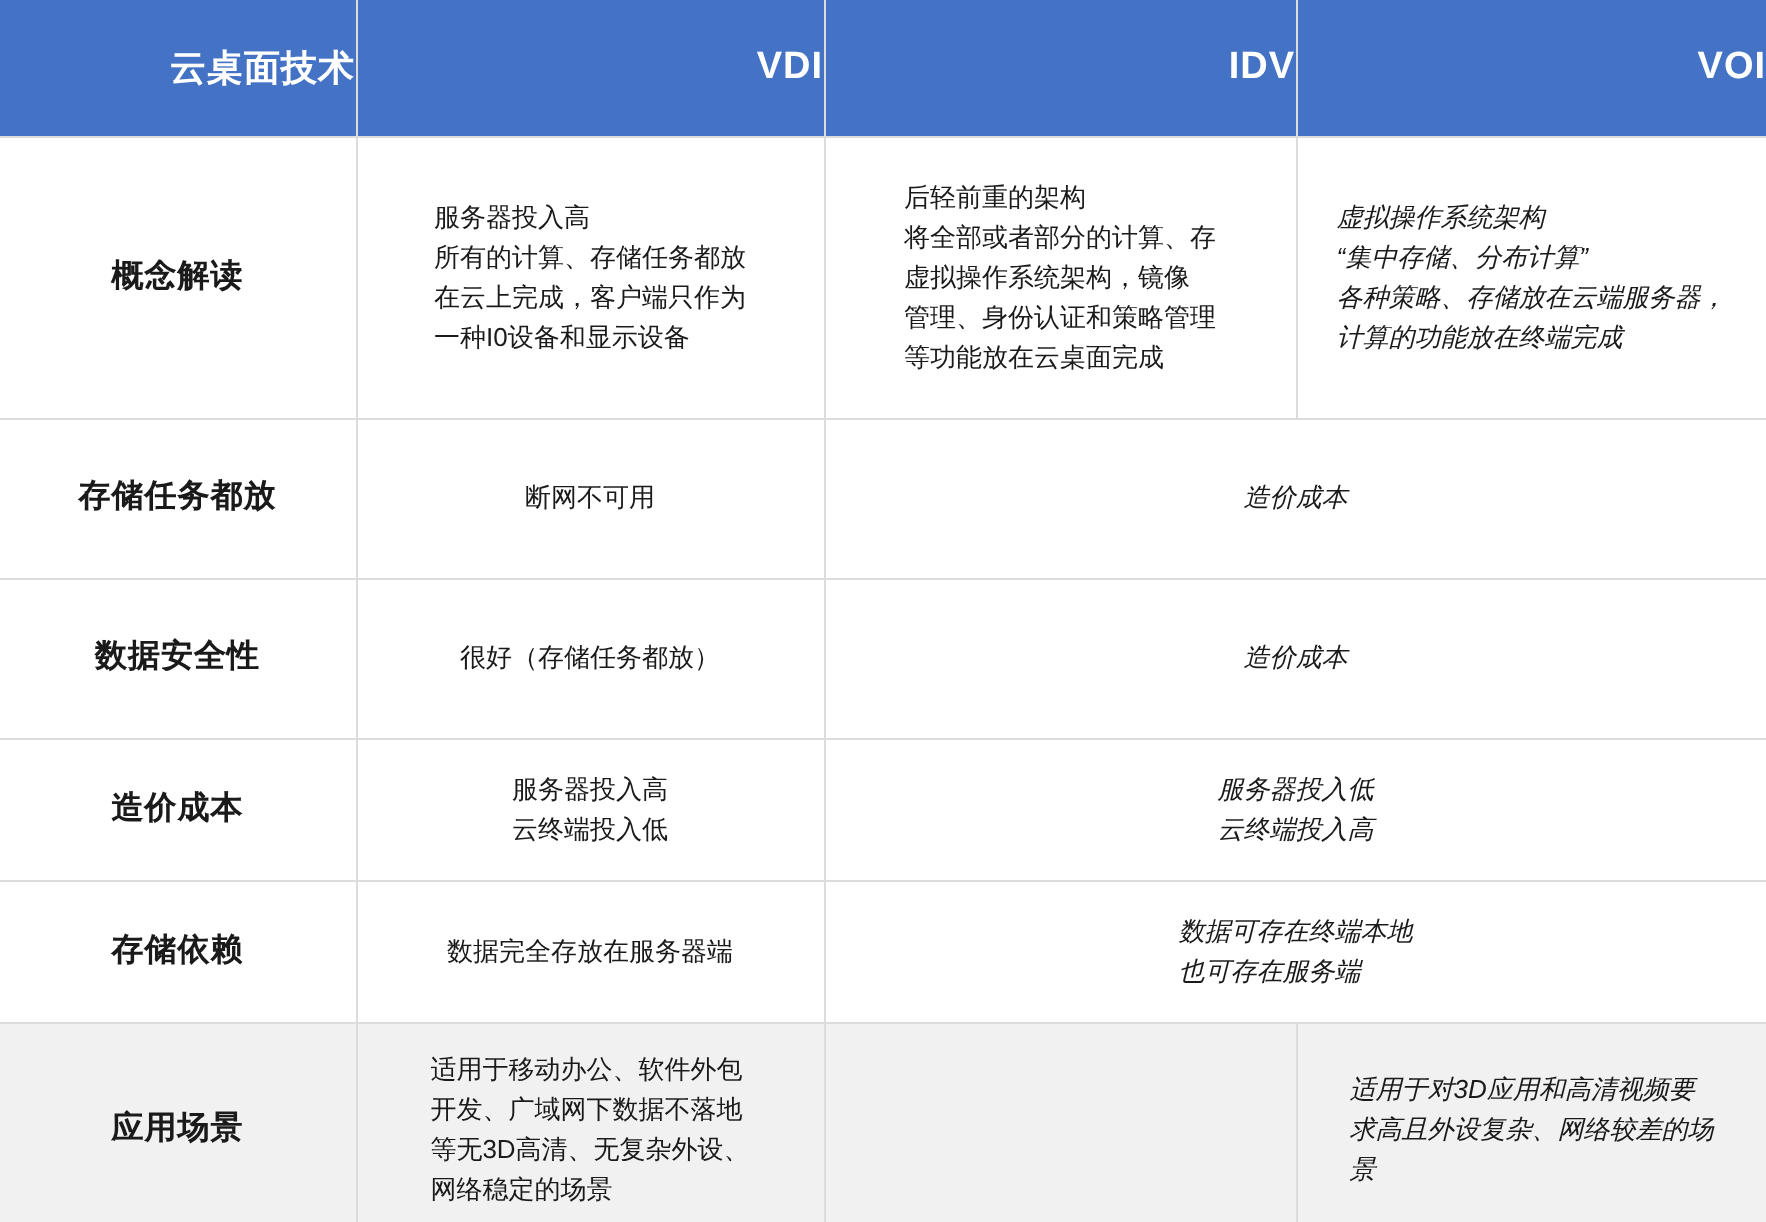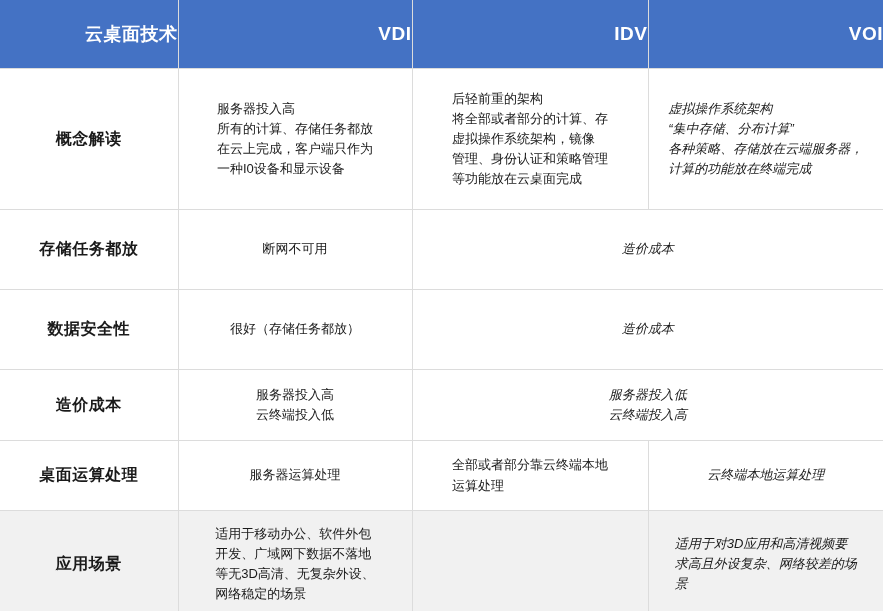--- a/index.html
+++ b/index.html
@@ -137,28 +137,27 @@
     </tr>
 
     <tr class="r-cost">
       <td class="row-label">造价成本</td>
       <td class="cell-center"><span class="para">服务器投入高
 云终端投入低</span></td>
       <td class="cell-center" colspan="2"><span class="para">服务器投入低
 云终端投入高</span></td>
     </tr>
 
+    <tr class="r-storage">
+      <td class="row-label">存储依赖</td>
+      <td class="cell-center"><span class="para">数据完全存放在服务器端</span></td>
+      <td class="cell-center" colspan="2"><span class="para">数据可存在终端本地
+也可存在服务端</span></td>
+    </tr>
 
-    <tr class="r-compute">
-      <td class="row-label">桌面运算处理</td>
-      <td class="cell-center"><span class="para">服务器运算处理</span></td>
-      <td class="cell-center"><span class="para">全部或者部分靠云终端本地
-运算处理</span></td>
-      <td class="cell-center"><span class="para">云终端本地运算处理</span></td>
-    </tr>
 
     <tr class="r-scene shaded">
       <td class="row-label">应用场景</td>
       <td class="cell-center"><span class="para">适用于移动办公、软件外包
 开发、广域网下数据不落地
 等无3D高清、无复杂外设、
 网络稳定的场景</span></td>
       <td class="cell-center"></td>
       <td class="cell-center"><span class="para">适用于对3D应用和高清视频要
 求高且外设复杂、网络较差的场

